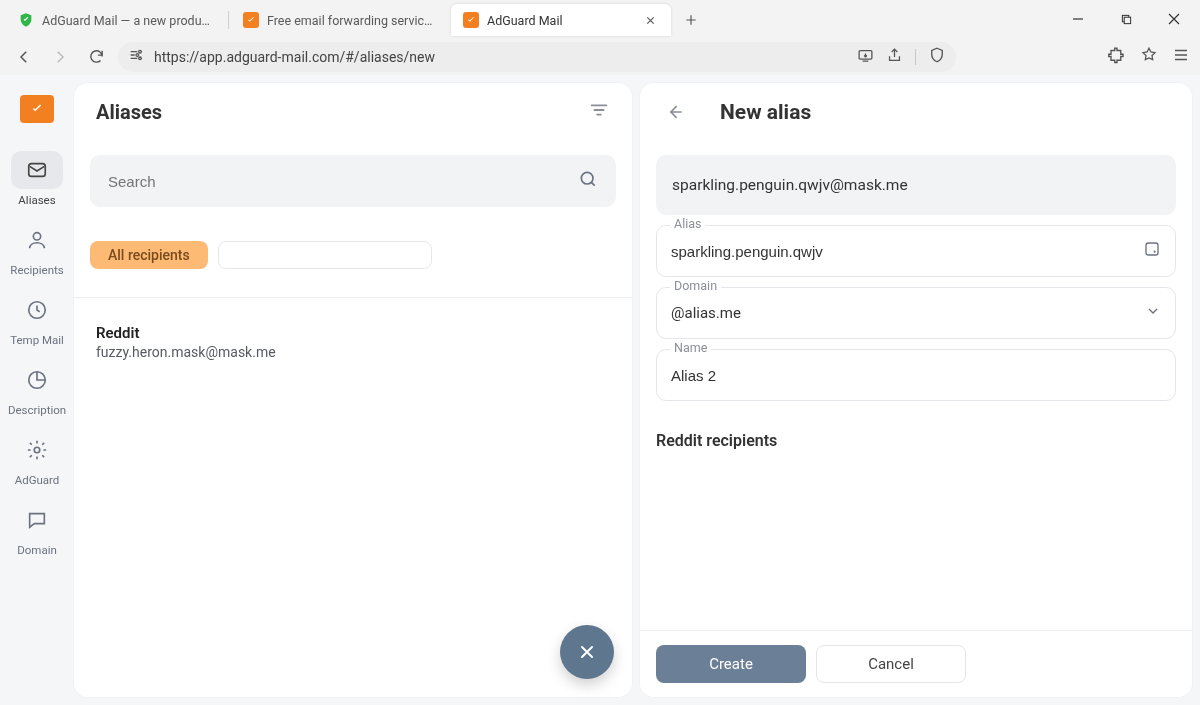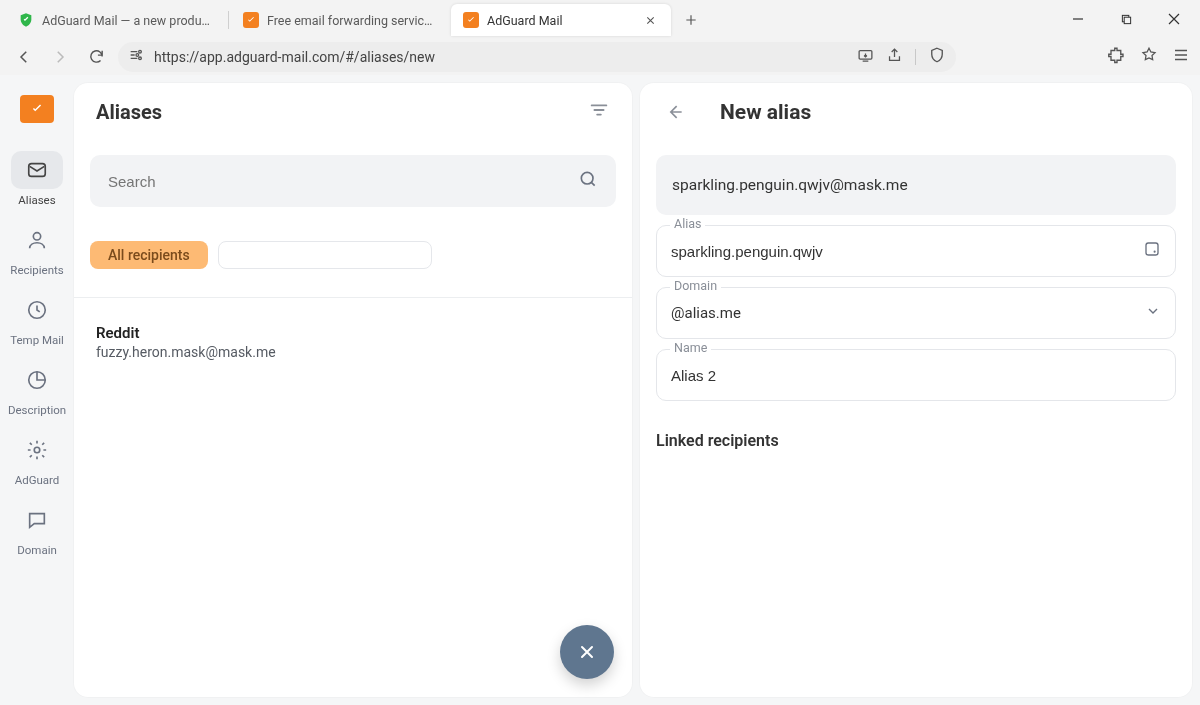--- a/index.html
+++ b/index.html
@@ -414,18 +414,26 @@
         </div>
 
         <div class="field">
           <label>Name</label>
           <div class="control">
             <input type="text" value="Alias 2" style="">
           </div>
         </div>
 
 
-        <div class="section-title">Linked recipients</div>
-      </div>
-
+        <div class="section-title">Reddit recipients</div>
+      </div>
+
+      <div class="action-row">
+        <div class="btn primary">
+          <span>Create</span>
+        </div>
+        <div class="btn secondary">
+          <span>Cancel</span>
+        </div>
+      </div>
     </div>
   </div>
 </div>
 
 </body></html>

